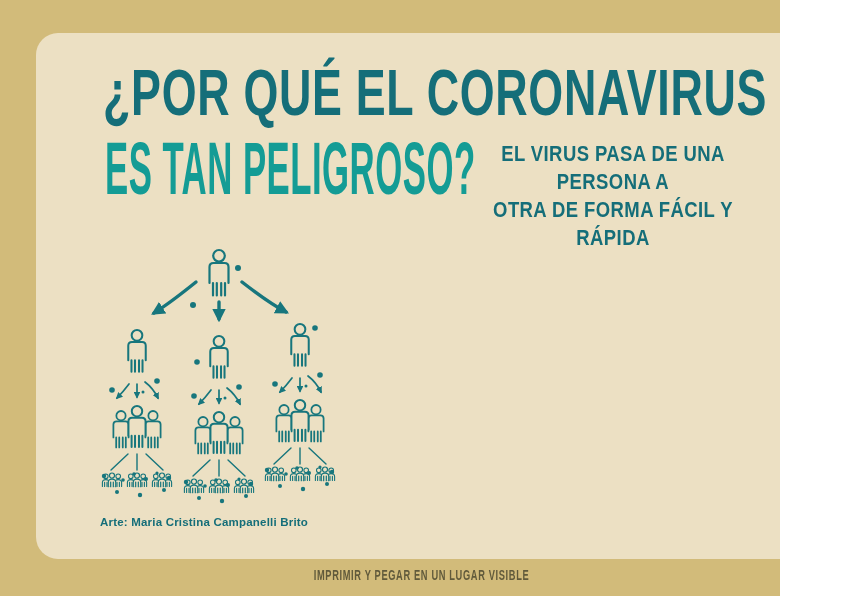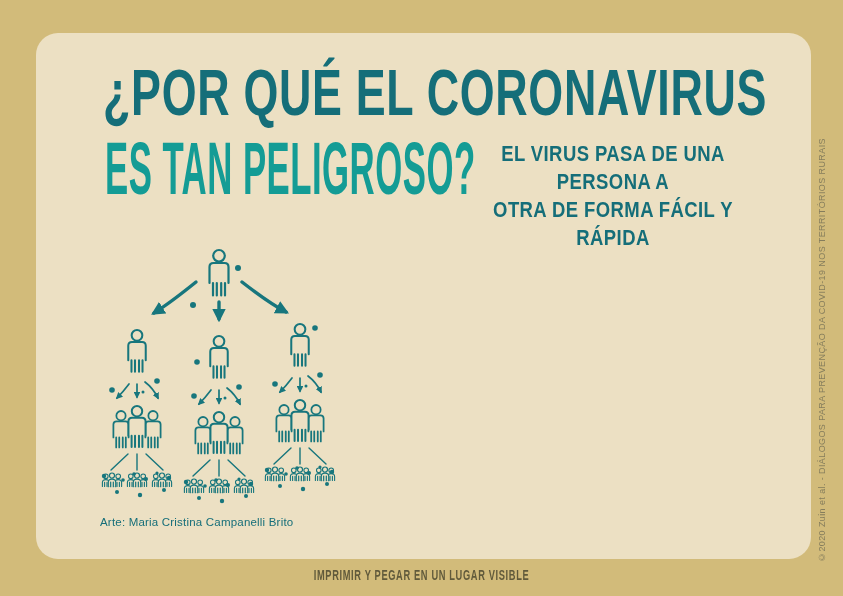--- a/index.html
+++ b/index.html
@@ -1,17 +1,17 @@
 <!DOCTYPE html>
 <html><head>
 <meta charset="utf-8">
 <style>
   html,body{margin:0;padding:0;}
   .page{
-    position:relative;width:843px;height:596px;overflow:hidden;
+    position:relative;width:780px;height:596px;overflow:hidden;
     background:#d2bb7a;
     font-family:"Liberation Sans",sans-serif;
   }
   .panel{
     position:absolute;left:36px;top:33px;width:775px;height:526px;
     background:#ece0c3;border-radius:22px;
   }
   .t1{
     position:absolute;left:103px;top:61px;
     font-size:64px;font-weight:bold;color:#156e79;
@@ -30,21 +30,21 @@
     white-space:pre-line;line-height:1.27;letter-spacing:0.5px;
     transform:scaleX(0.84);transform-origin:center top;
   }
   .bodycol{
     position:absolute;left:385px;top:233px;width:430px;
     color:#176f78;font-size:15.4px;line-height:21px;
   }
   .bodycol p{margin:0 0 15px 0;white-space:pre-line;}
   .credit{
     position:absolute;left:100px;top:516px;
-    font-size:11.5px;font-weight:normal;color:#156e79;letter-spacing:0.2px;
+    font-size:11.5px;font-weight:bold;color:#156e79;letter-spacing:0.2px;
   }
   .footer{
     position:absolute;left:0;top:567px;width:843px;text-align:center;
     font-size:14.5px;font-weight:bold;color:#615a3b;letter-spacing:1px;
     white-space:nowrap;
     transform:scaleX(0.64);transform-origin:center top;
   }
   .side{
     position:absolute;left:817px;top:0;height:592px;width:20px;
     writing-mode:vertical-rl;transform:rotate(180deg);

